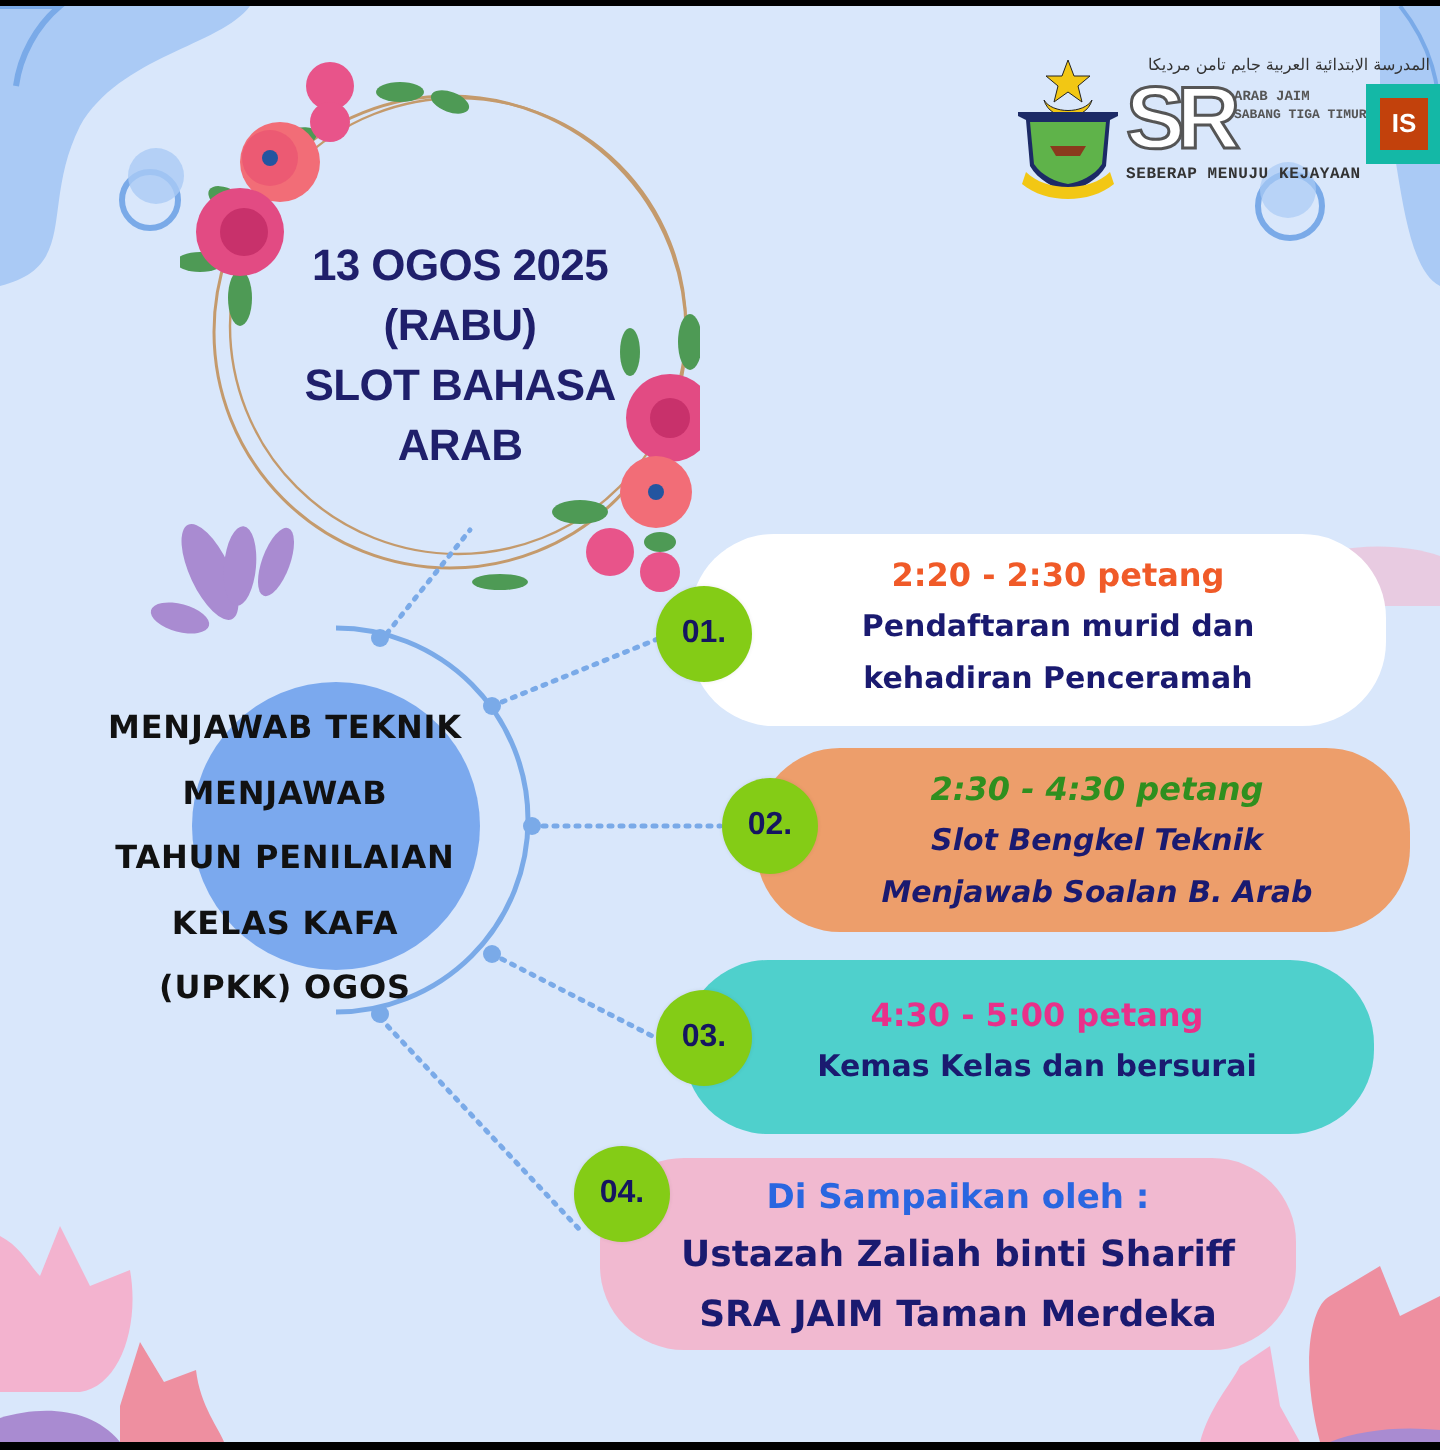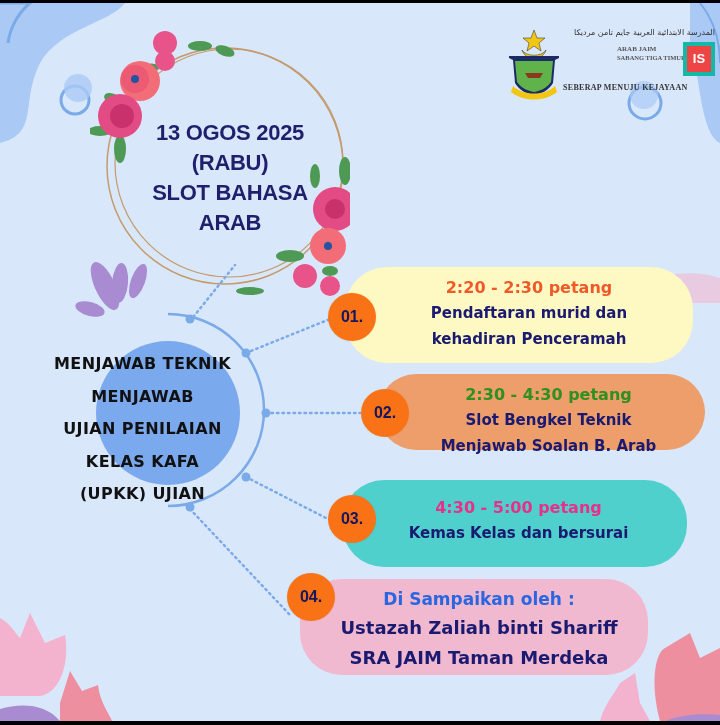--- a/index.html
+++ b/index.html
@@ -4,22 +4,22 @@
 <style>
   html, body { margin: 0; padding: 0; }
   body { width: 720px; height: 725px; overflow: hidden; background: #000; font-family: "DejaVu Sans", sans-serif; }
   .poster { position: absolute; left: 0; top: 3px; width: 720px; height: 718px; background: #d9e7fb; overflow: hidden; }
   .blob { position: absolute; }
   .frame-text { position: absolute; left: 130px; top: 115px; width: 200px; text-align: center; color: #1f1f6b; font-family: "Liberation Sans", sans-serif; font-weight: 700; font-size: 22px; line-height: 30px; letter-spacing: -0.3px; }
   .main-title { position: absolute; left: 30px; top: 345px; width: 225px; text-align: center; color: #111; font-family: "DejaVu Sans", sans-serif; font-weight: 700; font-size: 16px; line-height: 32.5px; letter-spacing: 0.4px; }
   .pill { position: absolute; border-radius: 42px; text-align: center; font-family: "DejaVu Sans", sans-serif; font-weight: 700; }
   .pill .time { display: block; font-size: 16px; line-height: 24px; }
   .pill .line { display: block; color: #1a1a70; font-size: 15px; line-height: 26px; }
-  .num { position: absolute; width: 48px; height: 48px; border-radius: 50%; background: #f97316; color: #151560; font-family: "Liberation Sans", sans-serif; font-weight: 700; font-size: 16px; display: flex; align-items: center; justify-content: center; box-shadow: 0 0 2px rgba(0,0,0,0.08); }
-  .logo-text { position: absolute; font-family: Liberation Serif, serif; color: #555; font-weight: 700; }
+  .num { position: absolute; width: 48px; height: 48px; border-radius: 50%; background: #84cc16; color: #151560; font-family: "Liberation Sans", sans-serif; font-weight: 700; font-size: 16px; display: flex; align-items: center; justify-content: center; box-shadow: 0 0 2px rgba(0,0,0,0.08); }
+  .logo-text { position: absolute; font-family: Liberation Mono, monospace; color: #555; font-weight: 700; }
 </style>
 </head>
 <body>
 
 <div class="poster">
 
   <svg class="blob" width="720" height="718" style="left:0;top:0">
 
     <path d="M0,0 L125,0 C110,20 60,25 40,60 C20,100 40,130 0,140 Z" fill="#aacaf5"></path>
     <path d="M0,0 L30,0 C18,10 10,25 8,40" stroke="#7aaae8" stroke-width="3" fill="none"></path>
@@ -92,23 +92,24 @@
   <div style="position:absolute;left:505px;top:25px;width:210px;height:80px;">
     <svg width="58" height="72" style="position:absolute;left:0;top:0">
       <polygon points="29,2 32,10 40,10 34,15 36,23 29,18 22,23 24,15 18,10 26,10" fill="#f2c714" stroke="#222" stroke-width="0.5"></polygon>
       <path d="M17,22 C20,33 38,33 41,22 C37,29 21,29 17,22Z" fill="#f2c714" stroke="#222" stroke-width="0.5"></path>
       <path d="M4,28 L54,28 L54,30 L50,32 L48,55 C44,62 36,66 29,68 C22,66 14,62 10,55 L8,32 L4,30Z" fill="#1c2a66"></path>
       <path d="M10,33 L48,33 L46,54 C42,60 35,63 29,64 C23,63 16,60 12,54Z" fill="#5fb34a"></path>
       <path d="M20,45 L38,45 L35,50 L23,50Z" fill="#8a3a1d"></path>
       <path d="M8,58 C18,68 40,68 50,58 L52,64 C40,74 18,74 6,64Z" fill="#f2c714"></path>
     </svg>
     <div style="position:absolute;left:62px;top:0;width:148px;font-size:8px;color:#333;direction:rtl;white-space:nowrap;overflow:hidden;font-family:'DejaVu Sans',sans-serif;">المدرسة الابتدائية العربية جايم تامن مرديكا</div>
+    <div style="position:absolute;left:58px;top:8px;font-family:'Liberation Sans',sans-serif;font-size:44px;font-weight:700;color:#fff;-webkit-text-stroke:1.5px #555;letter-spacing:-4px;line-height:48px;">SR</div>
     <div class="logo-text" style="left:112px;top:17px;font-size:7px;">ARAB JAIM</div>
     <div class="logo-text" style="left:112px;top:26px;font-size:6.5px;">SABANG TIGA TIMUR</div>
-    <div style="position:absolute;left:178px;top:14px;width:24px;height:26px;background:#ef4444;border:4px solid #14b8a6;color:#fff;font-family:'Liberation Sans',sans-serif;font-weight:700;font-size:13px;text-align:center;line-height:26px;">IS</div>
+    <div style="position:absolute;left:178px;top:14px;width:24px;height:26px;background:#c2410c;border:7px solid #14b8a6;color:#fff;font-family:'Liberation Sans',sans-serif;font-weight:700;font-size:13px;text-align:center;line-height:26px;">IS</div>
     <div class="logo-text" style="left:58px;top:55px;font-size:8px;letter-spacing:0.3px;color:#333;white-space:nowrap;">SEBERAP MENUJU KEJAYAAN</div>
   </div>
 
   <svg class="blob" width="720" height="718" style="left:0;top:0">
     <circle cx="168" cy="410" r="72" fill="#7ba9ee"></circle>
     <path d="M168,311 A96,96 0 0 1 168,503" stroke="#7aaae8" stroke-width="2.5" fill="none"></path>
     <path d="M190,312 A100,100 0 0 1 190,507" stroke="none" fill="none"></path>
 
     <g stroke="#7aaae8" stroke-width="2.5" stroke-dasharray="1.5 4" fill="none" stroke-linecap="round">
       <line x1="190" y1="318" x2="235" y2="262"></line>
@@ -122,35 +123,35 @@
       <circle cx="246" cy="350" r="4.5"></circle>
       <circle cx="266" cy="410" r="4.5"></circle>
       <circle cx="246" cy="474" r="4.5"></circle>
       <circle cx="190" cy="504" r="4.5"></circle>
     </g>
   </svg>
 
   <div class="main-title">
     <div>MENJAWAB TEKNIK</div>
     <div>MENJAWAB</div>
-    <div>UJIAN PENILAIAN</div>
+    <div>TAHUN PENILAIAN</div>
     <div>KELAS KAFA</div>
-    <div>(UPKK) UJIAN</div>
+    <div>(UPKK) OGOS</div>
   </div>
 
-  <div class="pill" style="left:345px;top:264px;width:348px;height:96px;background:#fef9c3;">
+  <div class="pill" style="left:345px;top:264px;width:348px;height:96px;background:#ffffff;">
     <div style="padding-top:9px;padding-left:20px;">
       <span class="time" style="color:#f05a28;">2:20 - 2:30 petang</span>
       <span class="line">Pendaftaran murid dan</span>
       <span class="line">kehadiran Penceramah</span>
     </div>
   </div>
   <div class="num" style="left:328px;top:290px;">01.</div>
 
-  <div class="pill" style="left:378px;top:371px;width:327px;height:76px;background:#ed9e6b;">
+  <div class="pill" style="left:378px;top:371px;width:327px;height:92px;background:#ed9e6b;font-style:italic;">
     <div style="padding-top:9px;padding-left:14px;">
       <span class="time" style="color:#2f8f1f;">2:30 - 4:30 petang</span>
       <span class="line">Slot Bengkel Teknik</span>
       <span class="line">Menjawab Soalan B. Arab</span>
     </div>
   </div>
   <div class="num" style="left:361px;top:386px;">02.</div>
 
   <div class="pill" style="left:342px;top:477px;width:345px;height:87px;background:#4fd0cc;">
     <div style="padding-top:16px;padding-left:8px;">

